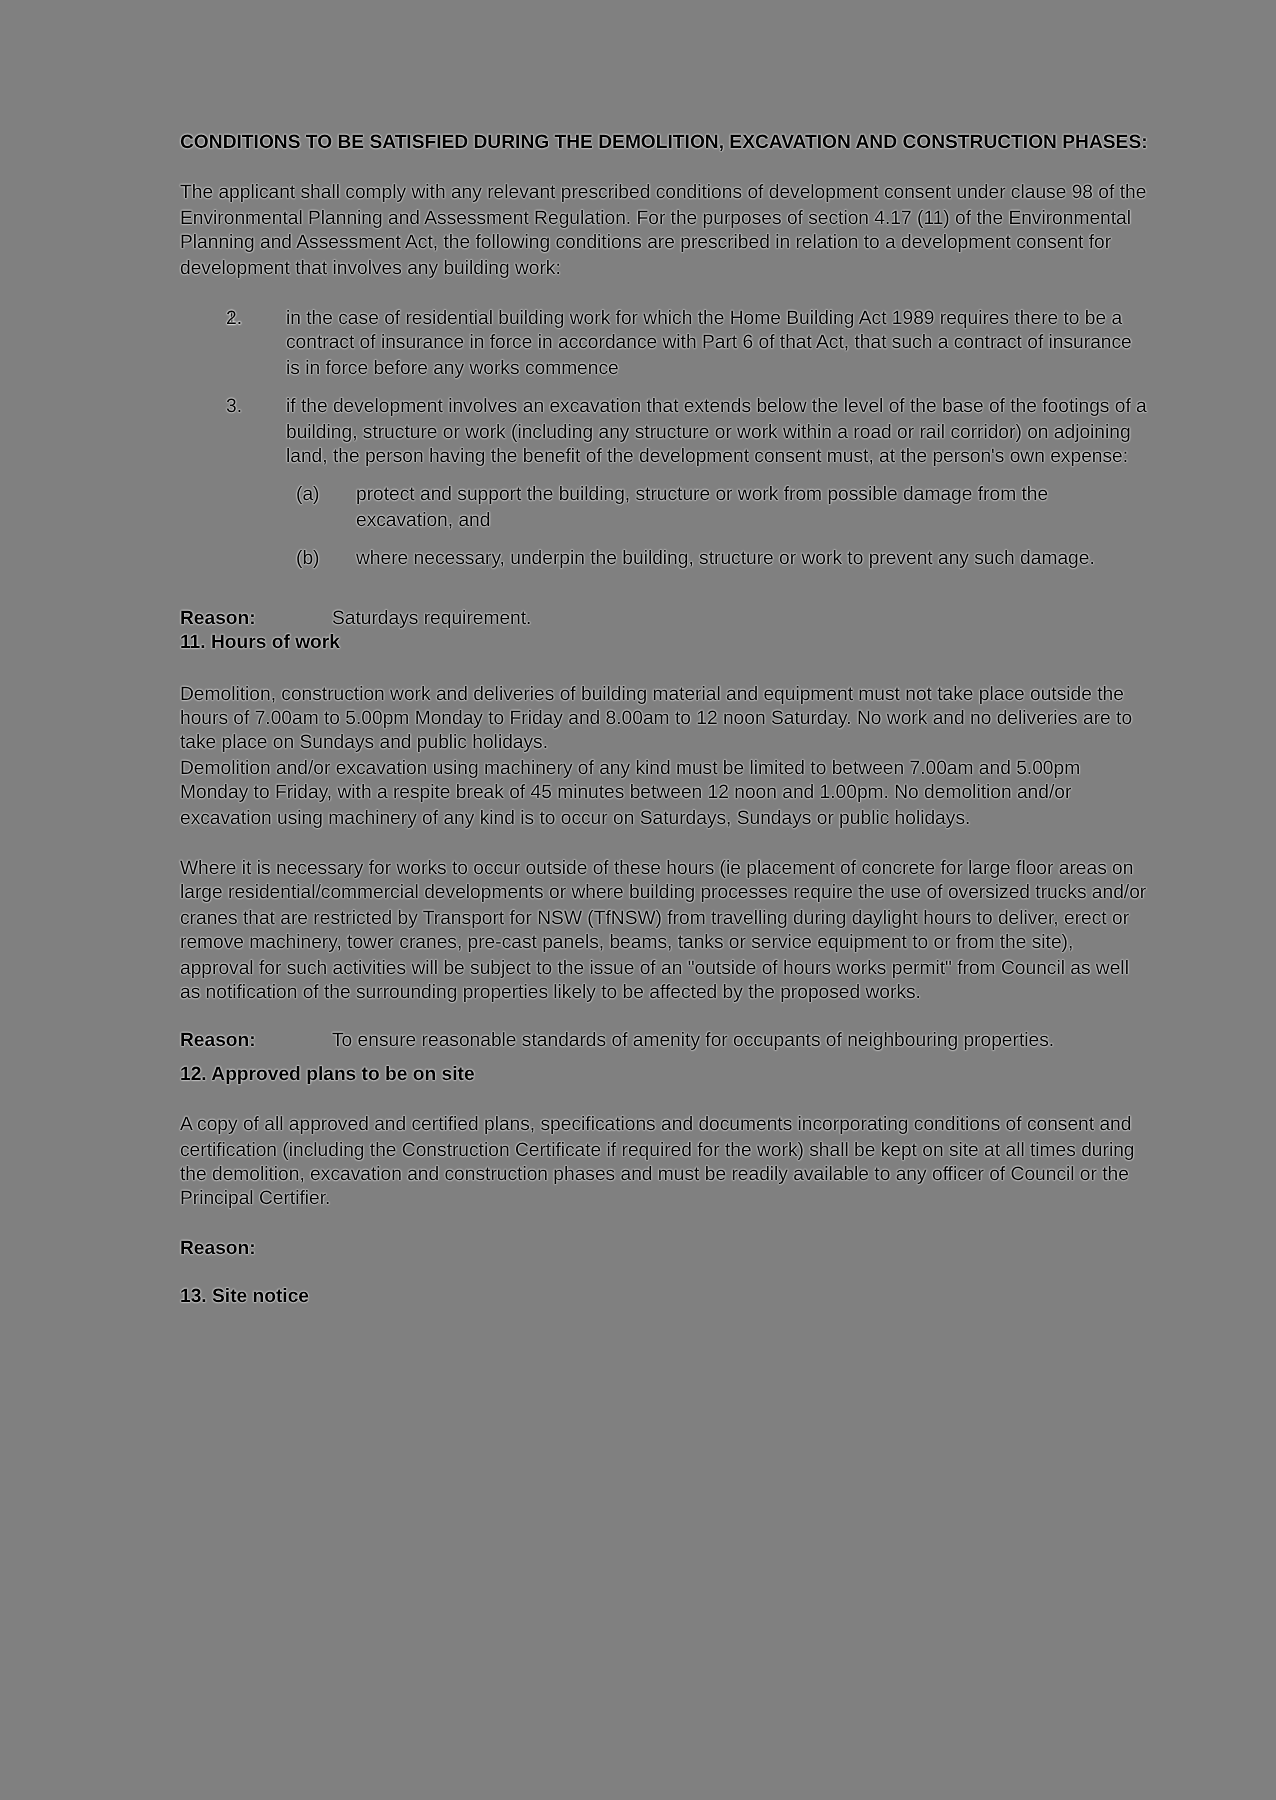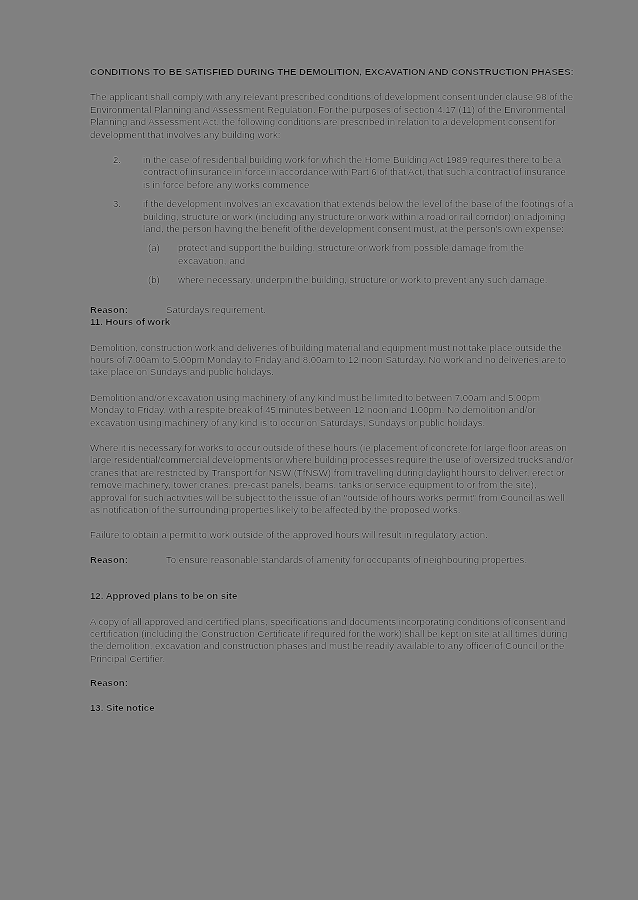--- a/index.html
+++ b/index.html
@@ -51,30 +51,29 @@
     <span>where necessary, underpin the building, structure or work to prevent any such damage.</span>
   </div>
 
   <div class="reason txt" style="margin-top:17px">
     <span class="reason-label">Reason:</span>
     <span>Saturdays requirement.</span>
   </div>
 
   <p class="heading txt" style="margin-top:0">11. Hours of work</p>
   <p class="p txt" style="margin-top:13px">Demolition, construction work and deliveries of building material and equipment must not take place outside the hours of 7.00am to 5.00pm Monday to Friday and 8.00am to 12 noon Saturday. No work and no deliveries are to take place on Sundays and public holidays.</p>
-  <p class="p txt" style="margin-top:13px">Demolition and/or excavation using machinery of any kind must be limited to between 7.00am and 5.00pm Monday to Friday, with a respite break of 45 minutes between 12 noon and 1.00pm. No demolition and/or excavation using machinery of any kind is to occur on Saturdays, Sundays or public holidays.</p>
+  <p class="p txt" style="">Demolition and/or excavation using machinery of any kind must be limited to between 7.00am and 5.00pm Monday to Friday, with a respite break of 45 minutes between 12 noon and 1.00pm. No demolition and/or excavation using machinery of any kind is to occur on Saturdays, Sundays or public holidays.</p>
   <p class="p txt" style="margin-top:13px">Where it is necessary for works to occur outside of these hours (ie placement of concrete for large floor areas on large residential/commercial developments or where building processes require the use of oversized trucks and/or cranes that are restricted by Transport for NSW (TfNSW) from travelling during daylight hours to deliver, erect or remove machinery, tower cranes, pre-cast panels, beams, tanks or service equipment to or from the site), approval for such activities will be subject to the issue of an "outside of hours works permit" from Council as well as notification of the surrounding properties likely to be affected by the proposed works.</p>
-  <p class="p txt" style="margin-top:13px">Failure to obtain a permit to work outside of the approved hours will result in regulatory action.</p>
 
   <div class="reason txt" style="margin-top:12px">
     <span class="reason-label">Reason:</span>
     <span>To ensure reasonable standards of amenity for occupants of neighbouring properties.</span>
   </div>
 
-  <p class="heading txt" style="margin-top:24px">12. Approved plans to be on site</p>
+  <p class="heading txt" style="margin-top:4px">12. Approved plans to be on site</p>
   <p class="p txt" style="margin-top:13px">A copy of all approved and certified plans, specifications and documents incorporating conditions of consent and certification (including the Construction Certificate if required for the work) shall be kept on site at all times during the demolition, excavation and construction phases and must be readily available to any officer of Council or the Principal Certifier.</p>
 
   <div class="reason txt" style="margin-top:12px">
     <span class="reason-label" style="width:80px">Reason:</span>
   </div>
 
   <p class="heading txt" style="margin-top:12px">13. Site notice</p>
 </div>
 
 </body></html>

